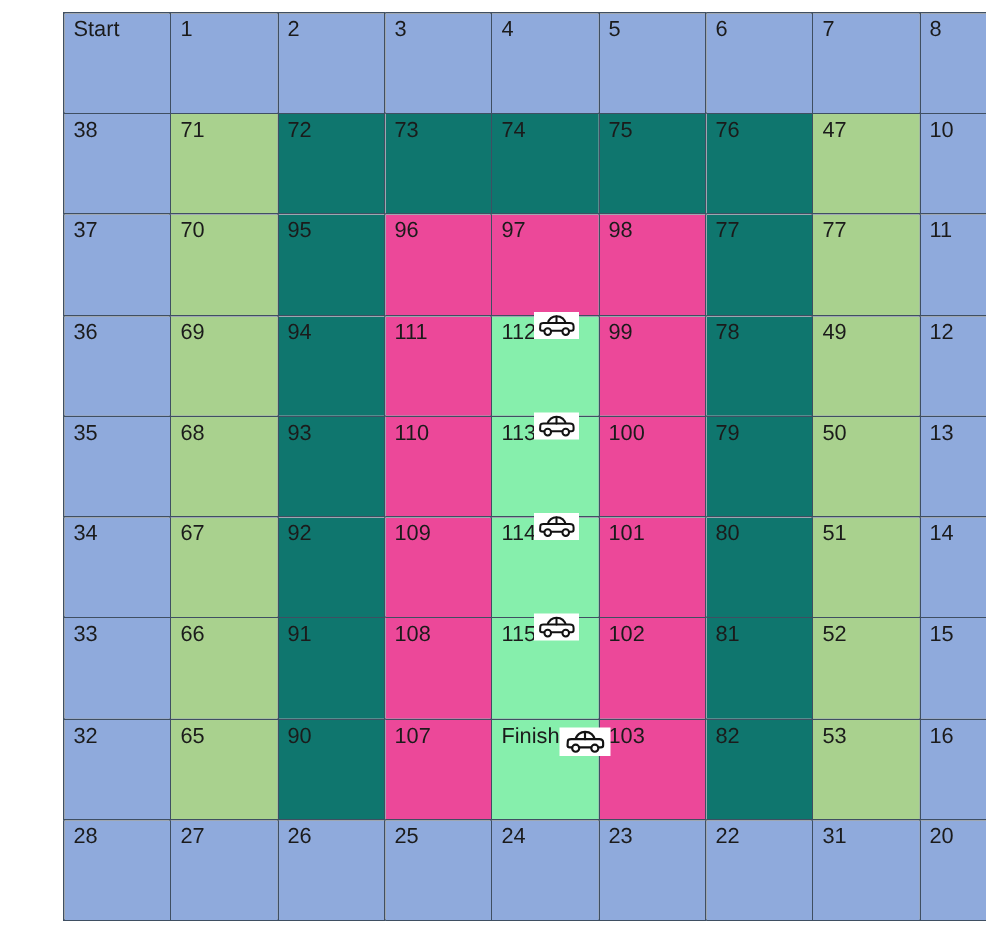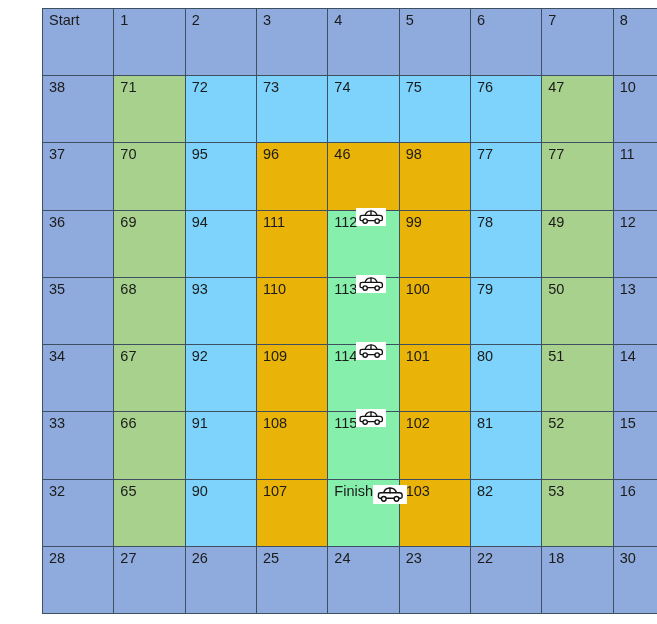--- a/index.html
+++ b/index.html
@@ -43,22 +43,22 @@
     color: #1b1b1b;
     position: relative;
     overflow: visible;
     box-sizing: border-box;
     white-space: nowrap;
   }
 
   
   td.c-blue     { background: #8faadc; }
   td.c-green    { background: #a9d18e; }
-  td.c-yellow   { background: #7dd3fc; }
-  td.c-orange   { background: #eab308; }
+  td.c-yellow   { background: #0f766e; }
+  td.c-orange   { background: #ec4899; }
   td.c-lavender { background: #86efac; }
 
   td.c-blue .cell-label,
   td.c-green .cell-label,
   td.c-yellow .cell-label,
   td.c-orange .cell-label,
   td.c-lavender .cell-label {
     display: inline-block;
   }
 
@@ -120,21 +120,21 @@
           <td class="c-yellow"><span class="cell-label">75</span></td>
           <td class="c-yellow"><span class="cell-label">76</span></td>
           <td class="c-green"><span class="cell-label">47</span></td>
           <td class="c-blue"><span class="cell-label">10</span></td>
         </tr>
         <tr>
           <td class="c-blue"><span class="cell-label">37</span></td>
           <td class="c-green"><span class="cell-label">70</span></td>
           <td class="c-yellow"><span class="cell-label">95</span></td>
           <td class="c-orange"><span class="cell-label">96</span></td>
-          <td class="c-orange"><span class="cell-label">46</span></td>
+          <td class="c-orange"><span class="cell-label">97</span></td>
           <td class="c-orange"><span class="cell-label">98</span></td>
           <td class="c-yellow"><span class="cell-label">77</span></td>
           <td class="c-green"><span class="cell-label">77</span></td>
           <td class="c-blue"><span class="cell-label">11</span></td>
         </tr>
         <tr>
           <td class="c-blue"><span class="cell-label">36</span></td>
           <td class="c-green"><span class="cell-label">69</span></td>
           <td class="c-yellow"><span class="cell-label">94</span></td>
           <td class="c-orange"><span class="cell-label">111</span></td>
@@ -239,18 +239,18 @@
           <td class="c-blue"><span class="cell-label">16</span></td>
         </tr>
         <tr>
           <td class="c-blue"><span class="cell-label">28</span></td>
           <td class="c-blue"><span class="cell-label">27</span></td>
           <td class="c-blue"><span class="cell-label">26</span></td>
           <td class="c-blue"><span class="cell-label">25</span></td>
           <td class="c-blue"><span class="cell-label">24</span></td>
           <td class="c-blue"><span class="cell-label">23</span></td>
           <td class="c-blue"><span class="cell-label">22</span></td>
-          <td class="c-blue"><span class="cell-label">18</span></td>
-          <td class="c-blue"><span class="cell-label">30</span></td>
+          <td class="c-blue"><span class="cell-label">31</span></td>
+          <td class="c-blue"><span class="cell-label">20</span></td>
         </tr>
       </tbody>
   </table>
 </div>
 
 </body></html>

